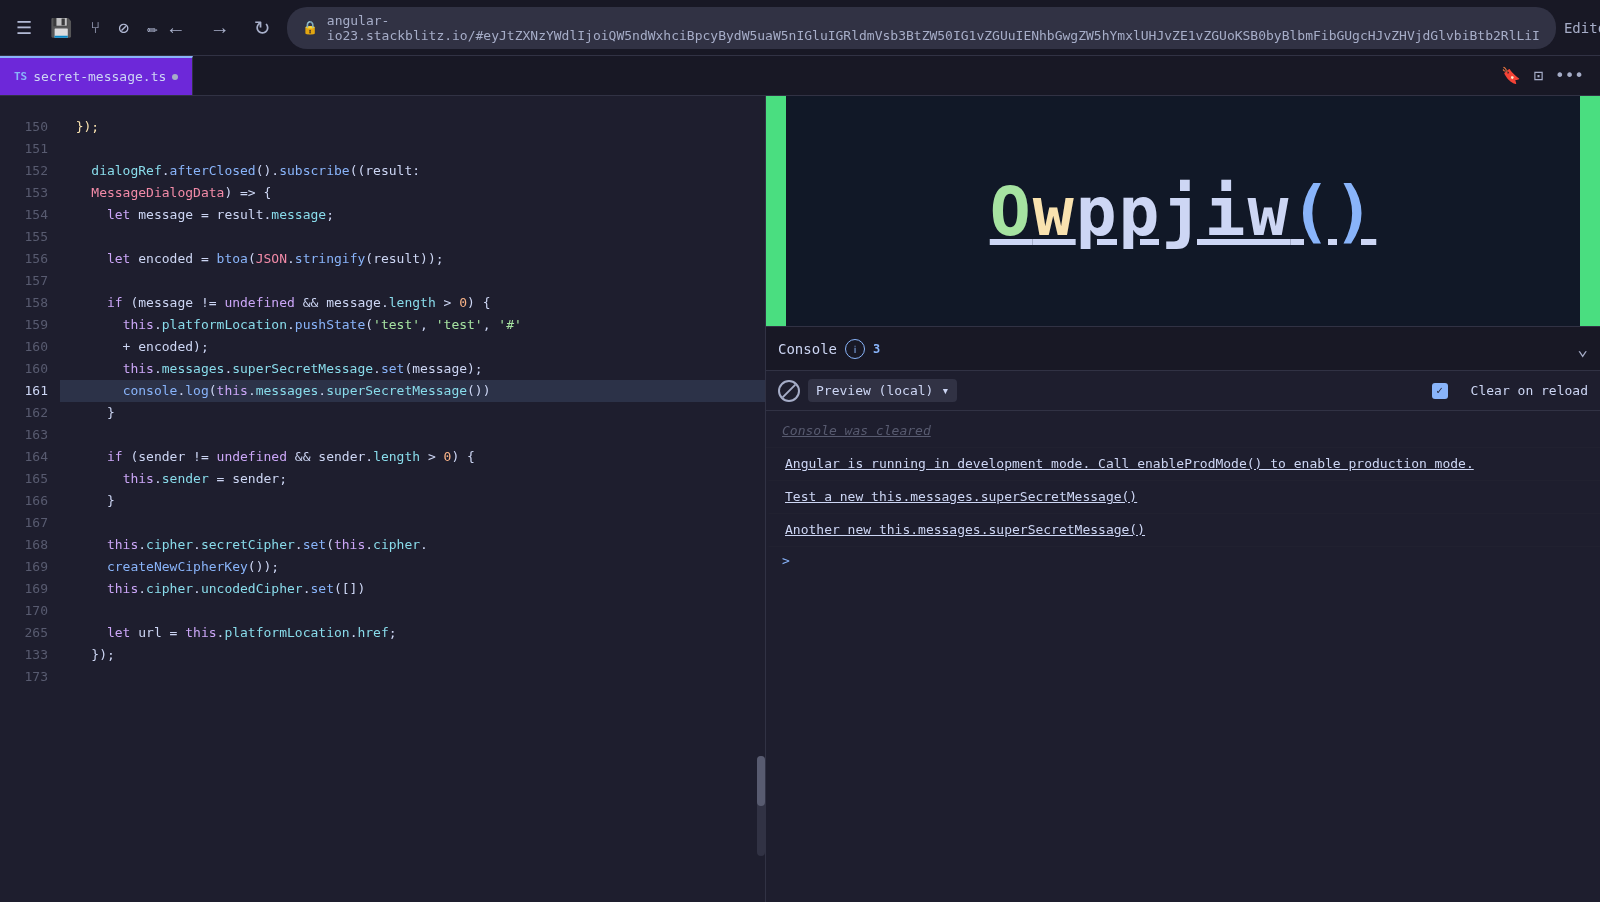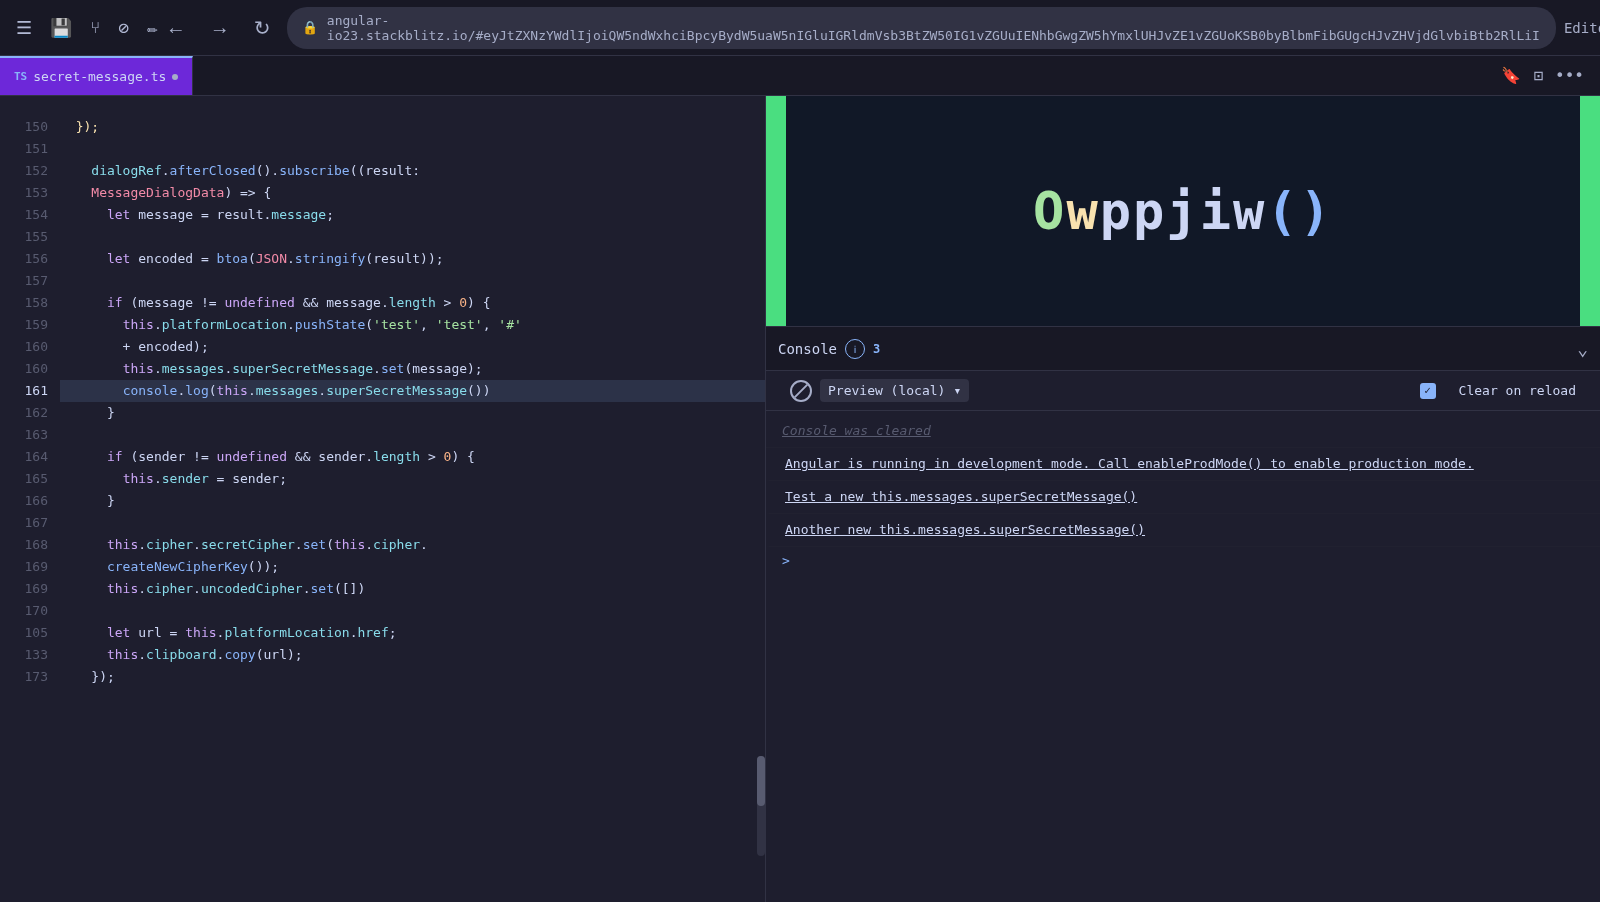--- a/index.html
+++ b/index.html
@@ -223,24 +223,25 @@
       left: 20px;
       right: 20px;
       top: 0;
       bottom: 0;
       background: #111827;
       display: flex;
       align-items: center;
       justify-content: center;
     }
     .preview-text {
-      font-size: 52px;
+      font-size: 68px;
       font-weight: bold;
       font-family: monospace;
       letter-spacing: 2px;
+      text-decoration: underline;
     }
     .preview-text .char-o { color: #a6e3a1; }
     .preview-text .char-w { color: #f9e2af; }
     .preview-text .char-rest { color: #cdd6f4; }
     .preview-text .paren-open { color: #89b4fa; }
 
     
     .console-panel {
       flex: 1;
       display: flex;
@@ -289,21 +290,21 @@
       color: #a6adc8;
       font-size: 18px;
       cursor: pointer;
     }
     .console-toolbar {
       display: flex;
       align-items: center;
       height: 40px;
       background: #1e1e2e;
       border-bottom: 1px solid #313244;
-      padding: 0 24px;
+      padding: 0 12px;
       gap: 8px;
     }
     .no-btn {
       width: 22px;
       height: 22px;
       border-radius: 50%;
       border: 2px solid #a6adc8;
       display: flex;
       align-items: center;
       justify-content: center;
@@ -474,21 +475,21 @@
         <div class="line-num">162</div>
         <div class="line-num">163</div>
         <div class="line-num">164</div>
         <div class="line-num">165</div>
         <div class="line-num">166</div>
         <div class="line-num">167</div>
         <div class="line-num">168</div>
         <div class="line-num">169</div>
         <div class="line-num">169</div>
         <div class="line-num">170</div>
-        <div class="line-num">105</div>
+        <div class="line-num">265</div>
         <div class="line-num">133</div>
         <div class="line-num">173</div>
       </div>
       <div class="code-lines">
 
         <div class="code-line"><span class="plain">  </span><span class="bracket">});</span></div>
 
         <div class="code-line"></div>
 
         <div class="code-line"><span class="plain">    </span><span class="prop">dialogRef</span><span class="plain">.</span><span class="method">afterClosed</span><span class="plain">().</span><span class="method">subscribe</span><span class="plain">((</span><span class="var">result</span><span class="plain">:</span></div>
@@ -529,21 +530,20 @@
         <div class="code-line"><span class="plain">      </span><span class="kw">this</span><span class="plain">.</span><span class="prop">cipher</span><span class="plain">.</span><span class="prop">secretCipher</span><span class="plain">.</span><span class="method">set</span><span class="plain">(</span><span class="kw">this</span><span class="plain">.</span><span class="prop">cipher</span><span class="plain">.</span></div>
 
         <div class="code-line"><span class="plain">      </span><span class="method">createNewCipherKey</span><span class="plain">());</span></div>
 
         <div class="code-line"><span class="plain">      </span><span class="kw">this</span><span class="plain">.</span><span class="prop">cipher</span><span class="plain">.</span><span class="prop">uncodedCipher</span><span class="plain">.</span><span class="method">set</span><span class="plain">([])</span></div>
 
         <div class="code-line"></div>
 
         <div class="code-line"><span class="plain">      </span><span class="kw">let</span><span class="plain"> </span><span class="var">url</span><span class="plain"> = </span><span class="kw">this</span><span class="plain">.</span><span class="prop">platformLocation</span><span class="plain">.</span><span class="prop">href</span><span class="plain">;</span></div>
 
-        <div class="code-line"><span class="plain">      </span><span class="kw">this</span><span class="plain">.</span><span class="prop">clipboard</span><span class="plain">.</span><span class="method">copy</span><span class="plain">(</span><span class="var">url</span><span class="plain">);</span></div>
 
         <div class="code-line"><span class="plain">    });</span></div>
       </div>
     </div>
 
     <div class="scrollbar-track">
       <div class="scrollbar-thumb"></div>
     </div>
   </div>
 

